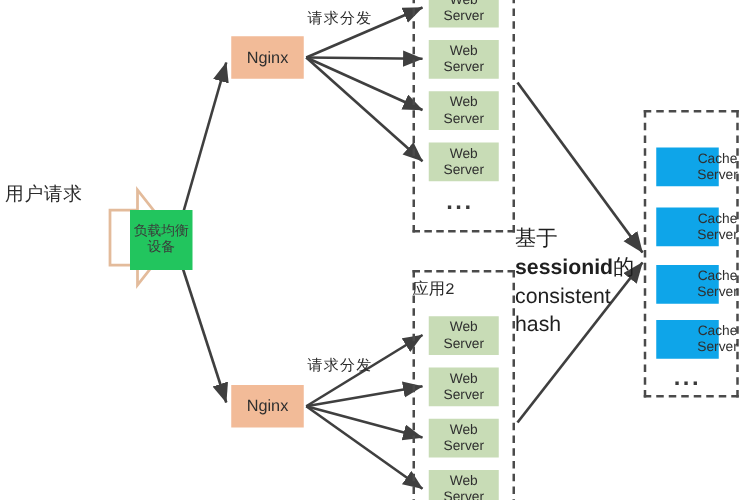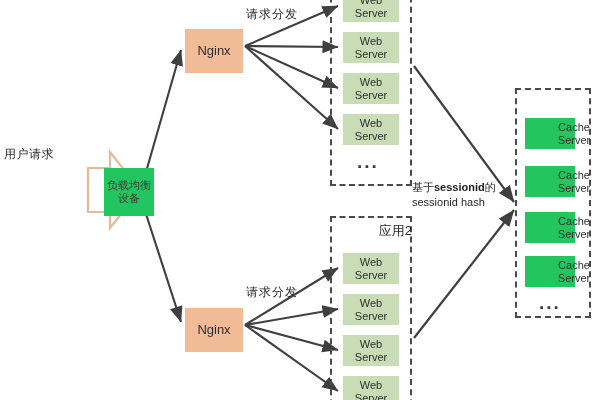--- a/index.html
+++ b/index.html
@@ -13,58 +13,58 @@
   #stage{position:absolute;inset:0;width:600px;height:400px;}
   svg#wires{position:absolute;left:0;top:0;width:600px;height:400px;}
 
   .node{position:absolute;box-sizing:border-box;display:flex;
         align-items:center;justify-content:center;text-align:center;
         line-height:1.15;}
 
   
   .lbl-user{
     position:absolute;left:4px;top:146px;width:96px;
-    font-size:12px;color:#2b2b2b;letter-spacing:.5px;
+    font-size:15px;color:#2b2b2b;letter-spacing:.5px;
   }
 
   
   .lb{
     left:104px;top:168px;width:50px;height:48px;
     background:#22c55e;color:#3a3a3a;font-size:11px;
     flex-direction:column;
   }
 
   
   .nginx{
-    width:58px;height:44px;background:#f2bb98;
+    width:58px;height:34px;background:#f2bb98;
     color:#2f2f2f;font-size:13px;
   }
   .nginx.top{left:185px;top:29px;}
   .nginx.bot{left:185px;top:308px;}
 
   
   .group{
     position:absolute;box-sizing:border-box;
     border:2.5px dashed #4a4a4a;background:transparent;
   }
   .group-a{left:330px;top:-34px;width:82px;height:220px;}
   .group-b{left:330px;top:216px;width:82px;height:220px;}
 
   .group-title{
-    position:absolute;left:0;width:100%;text-align:right;
-    font-size:13px;color:#2b2b2b;
+    position:absolute;left:0;width:100%;text-align:left;
+    font-size:13px;color:#2b2b2b;font-family:Liberation Mono, monospace;
   }
   .gt-b{top:222px;}
 
   .webserver{
     width:56px;height:31px;background:#c8dcb6;color:#2f2f2f;
     font-size:11px;flex-direction:column;left:343px;
   }
   .cacheserver{
-    width:50px;height:31px;background:#22c55e;color:#2f2f2f;
+    width:50px;height:31px;background:#0ea5e9;color:#2f2f2f;
     font-size:11px;flex-direction:column;left:525px;padding-left:48px;
   }
 
   .dots{
     position:absolute;font-size:19px;font-weight:bold;color:#3a3a3a;
     letter-spacing:2px;line-height:1;
   }
 
   
   .group-c{
@@ -78,21 +78,21 @@
   .ann-fanout{
     position:absolute;font-size:12px;color:#2b2b2b;
     font-family:Liberation Serif, serif;
     letter-spacing:1px;white-space:nowrap;
   }
   .fan-top{left:246px;top:6px;}
   .fan-bot{left:246px;top:284px;}
 
   .ann-hash{
     position:absolute;left:412px;top:180px;width:104px;
-    font-size:11px;color:#1f1f1f;line-height:1.35;
+    font-size:17px;color:#1f1f1f;line-height:1.35;
   }
   .ann-hash b{font-weight:bold;}
 </style>
 </head>
 <body>
 
 <div id="stage">
 
   <svg id="wires" viewBox="0 0 600 400">
     <defs>
@@ -126,21 +126,21 @@
     <line x1="414" y1="338" x2="514" y2="210" stroke="#3f3f3f" stroke-width="2.2" marker-end="url(#ah)"></line>
   </svg>
 
   <div class="lbl-user">用户请求</div>
 
   <div class="ann-fanout fan-top">请求分发</div>
   <div class="ann-fanout fan-bot">请求分发</div>
 
   <div class="ann-hash">
     <span>基于</span><b>sessionid</b><span>的</span><br>
-    <span>sessionid hash</span>
+    <span>consistent hash</span>
   </div>
 
   <div class="node lb">
     <span>负载均衡</span>
     <span>设备</span>
   </div>
 
   <div class="node nginx top">Nginx</div>
   <div class="node nginx bot">Nginx</div>
 

